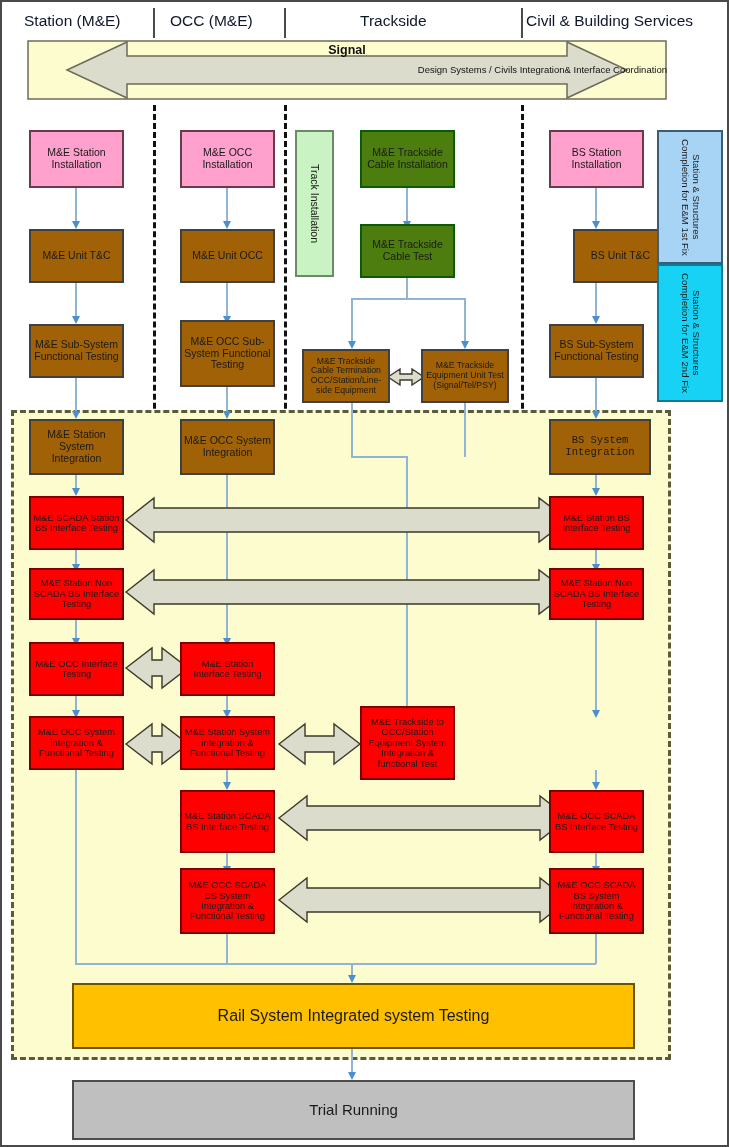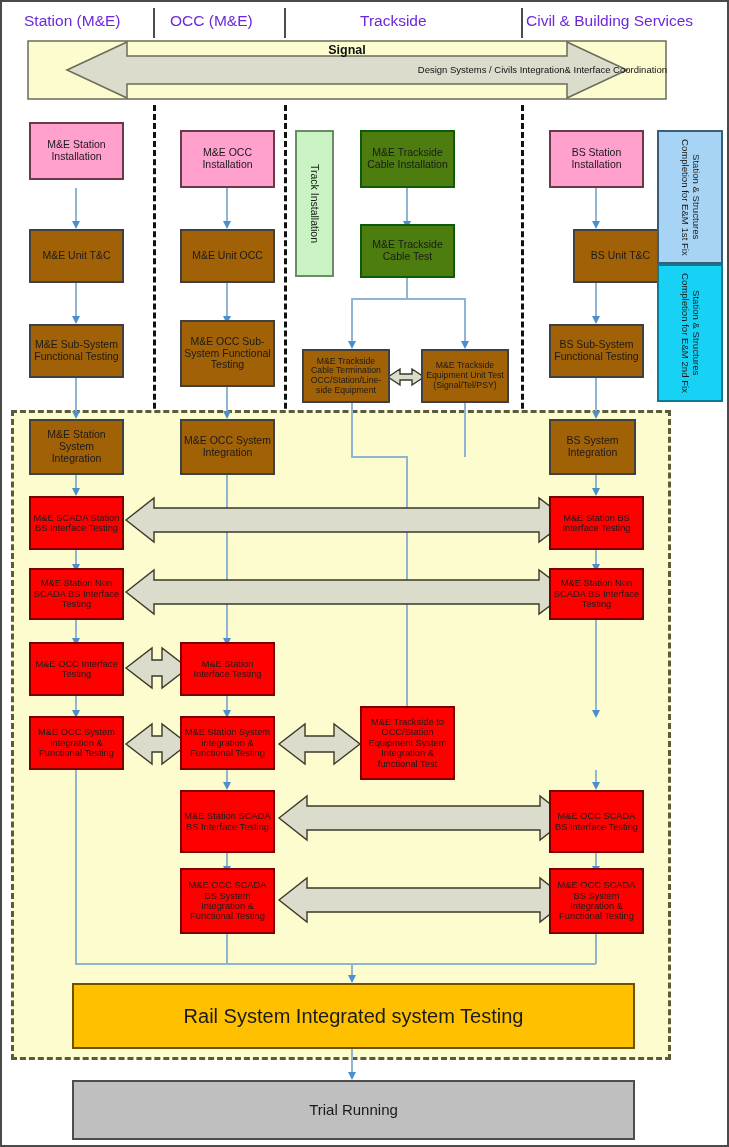--- a/index.html
+++ b/index.html
@@ -1,32 +1,32 @@
 <!DOCTYPE html>
 <html><head>
 <meta charset="utf-8">
 <style>
   html,body{margin:0;padding:0;background:#fff;}
   body{font-family:"Liberation Sans","DejaVu Sans",sans-serif;}
   #root{position:relative;width:729px;height:1147px;overflow:hidden;background:#ffffff;
         border:2px solid #4a4a4a;box-sizing:border-box;}
-  .hdr{position:absolute;font-size:15.5px;color:#6d28d9;white-space:nowrap;}
+  .hdr{position:absolute;font-size:15.5px;color:#0f172a;white-space:nowrap;}
   .hdrdiv{position:absolute;width:2px;background:#4b4b4b;}
   .coldiv{position:absolute;width:0;border-left:3px dashed #111;}
   .box{position:absolute;box-sizing:border-box;display:flex;align-items:center;
        justify-content:center;text-align:center;line-height:1.12;color:#1a1a1a;}
   .box span{display:block;padding:0 2px;}
   .pink{background:#ffa0cd;border:2px solid #6b3a4a;font-size:10.5px;}
   .orange{background:#a16207;border:2px solid #404040;font-size:10.5px;justify-content:center;}
   .green{background:#4d7c0f;border:2px solid #0a5c0a;font-size:10.5px;}
   .lgreen{background:#c9f3c2;border:2px solid #6d8a68;font-size:10.5px;}
   .red{background:#fe0000;border:2px solid #7b0000;font-size:9.3px;}
   .blue1{background:#a7d4f5;border:2px solid #3a5d78;font-size:9.6px;}
   .blue2{background:#18d2f5;border:2px solid #0d7a94;font-size:9.6px;}
-  .yellowbar{background:#ffc000;border:2px solid #6d5200;font-size:20px;}
+  .yellowbar{background:#ffc000;border:2px solid #6d5200;font-size:16px;}
   .gray{background:#bfbfbf;border:2px solid #4d4d4d;font-size:15px;}
   .vert span{writing-mode:vertical-rl;text-orientation:mixed;}
   .dashzone{position:absolute;background:#fdfcce;border:3px dashed #5a5a3c;box-sizing:border-box;}
   .designwrap{position:absolute;}
   svg.ov{position:absolute;left:0;top:0;pointer-events:none;}
 </style>
 </head>
 <body>
 
 <div id="root">
@@ -141,21 +141,21 @@
       <polygon points="277,742 303,722 303,734 332,734 332,722 358,742 332,762 332,750 303,750 303,762"></polygon>
 
       <polygon points="277,816 305,794 305,804 538,804 538,794 566,816 538,838 538,828 305,828 305,838"></polygon>
 
       <polygon points="277,898 305,876 305,886 538,886 538,876 566,898 538,920 538,910 305,910 305,920"></polygon>
 
       <polygon points="386,375 398,367 398,372 410,372 410,367 422,375 410,383 410,378 398,378 398,383"></polygon>
     </g>
   </svg>
 
-  <div class="box pink" style="left:27px;top:120px;width:95px;height:58px;">
+  <div class="box pink" style="left:27px;top:128px;width:95px;height:58px;">
       <span>M&amp;E Station Installation</span>
     </div>
   <div class="box orange" style="left:27px;top:227px;width:95px;height:54px;">
       <span>M&amp;E Unit T&amp;C</span>
     </div>
   <div class="box orange" style="left:27px;top:322px;width:95px;height:54px;">
       <span>M&amp;E Sub-System Functional Testing</span>
     </div>
   <div class="box orange" style="left:27px;top:417px;width:95px;height:56px;">
       <span>M&amp;E Station System Integration</span>
@@ -219,21 +219,21 @@
 
   <div class="box pink" style="left:547px;top:128px;width:95px;height:58px;">
       <span>BS Station Installation</span>
     </div>
   <div class="box orange" style="left:547px;top:227px;width:95px;height:54px;margin-left:24px;">
       <span>BS Unit T&amp;C</span>
     </div>
   <div class="box orange" style="left:547px;top:322px;width:95px;height:54px;">
       <span>BS Sub-System Functional Testing</span>
     </div>
-  <div class="box orange" style="left:547px;top:417px;width:87px;height:56px;">
+  <div class="box orange" style="left:547px;top:417px;width:102px;height:56px;font-family:Liberation Mono, monospace;">
       <span>BS System Integration</span>
     </div>
   <div class="box red" style="left:547px;top:494px;width:95px;height:54px;">
       <span>M&amp;E Station BS Interface Testing</span>
     </div>
   <div class="box red" style="left:547px;top:566px;width:95px;height:52px;">
       <span>M&amp;E  Station Non SCADA BS Interface Testing</span>
     </div>
   <div class="box red" style="left:547px;top:788px;width:95px;height:63px;">
       <span>M&amp;E OCC SCADA BS Interface Testing</span>

